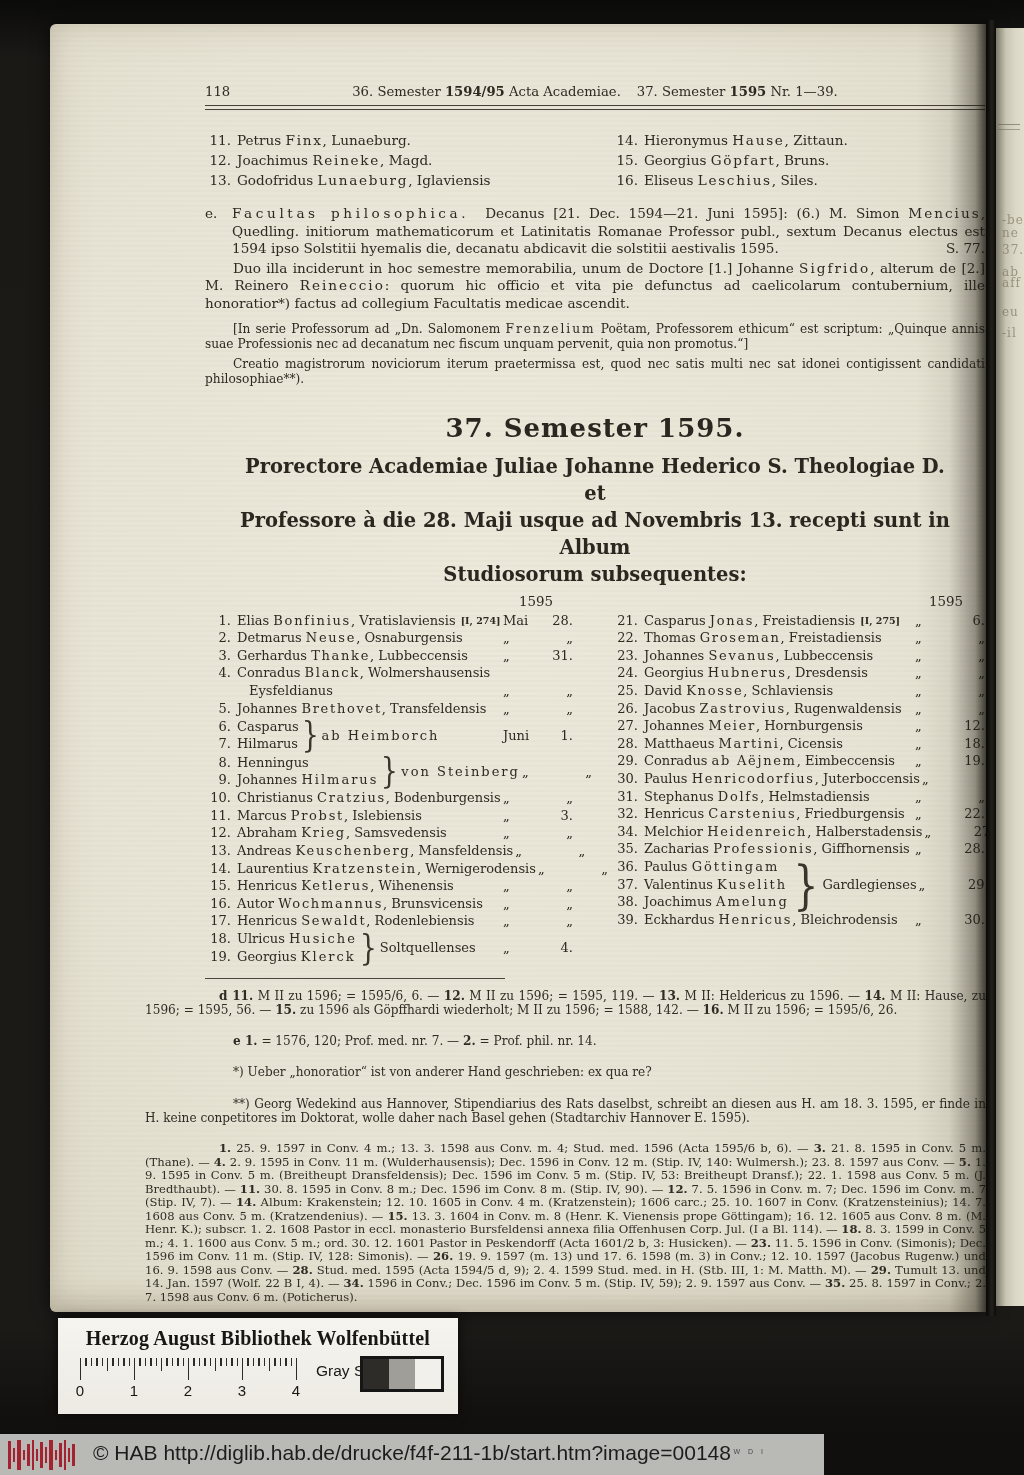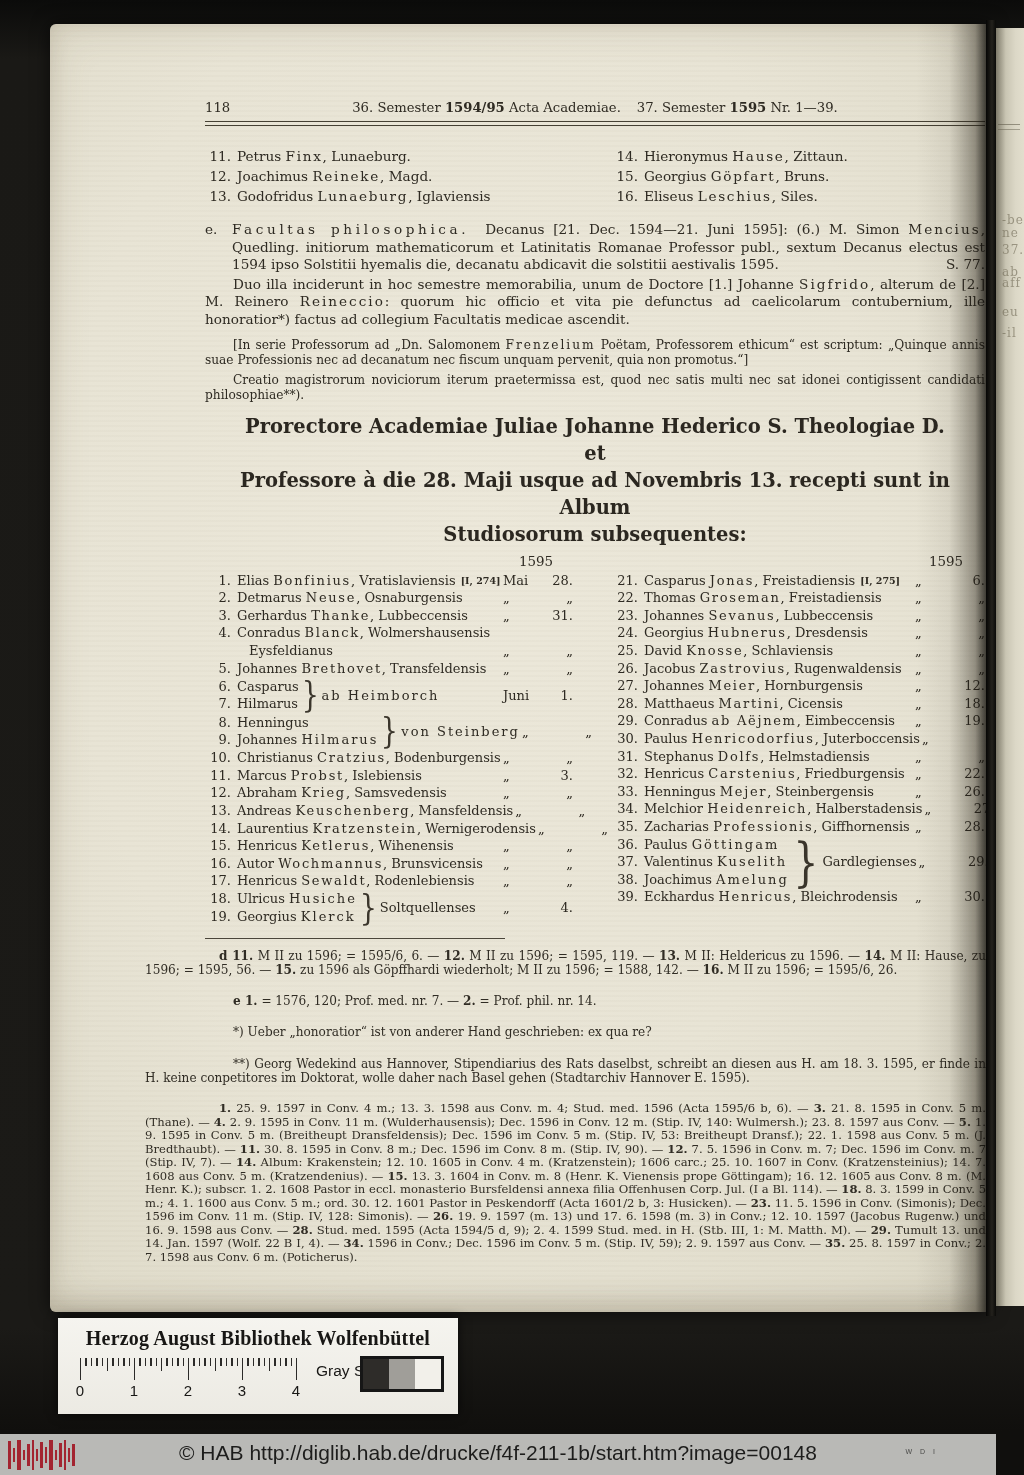--- a/index.html
+++ b/index.html
@@ -21,21 +21,21 @@
     background:repeating-linear-gradient(0deg, rgba(130,118,92,.03) 0 2px, rgba(0,0,0,0) 2px 5px);}
   .crease{position:absolute;left:986px;top:20px;width:10px;height:1296px;
     background:linear-gradient(90deg,#060605,#23211c 60%,#0a0a08);}
   .adjacent{position:absolute;left:996px;top:28px;width:28px;height:1278px;
     background:linear-gradient(90deg,#7e7a6a 0%,#c9c5b3 35%,#dcd8c7 70%,#e2decd 100%);}
   .adjacent .frag{position:absolute;left:6px;color:rgba(110,104,84,.6);font-size:12px;
     filter:blur(.5px);letter-spacing:1px;}
   .adjacent .adj-rule{position:absolute;left:2px;top:96px;width:22px;height:4px;
     border-top:1px solid rgba(90,85,68,.55);border-bottom:1px solid rgba(90,85,68,.45);}
   
-  .content{position:absolute;left:155px;top:0;width:780px;padding-top:76px;
+  .content{position:absolute;left:155px;top:0;width:780px;padding-top:60px;
     color:#2e2a22;font-size:13.6px;}
   .header-row{display:flex;align-items:baseline;font-size:13.2px;}
   .pageno{width:60px;}
   .running-head{flex:1;text-align:center;}
   .spacer{width:60px;}
   .double-rule{height:3px;margin-top:6px;border-top:1.6px solid #464134;border-bottom:1px solid #464134;}
   .b{font-weight:bold;}
   .sp{letter-spacing:2px;}
   .sp2{letter-spacing:3.6px;}
   .gap{display:inline-block;width:16px;}
@@ -95,21 +95,21 @@
   .ruler .tick{position:absolute;top:0;width:1.4px;background:#2c2b29;}
   .ruler-nums{position:absolute;left:22px;top:64px;width:218px;height:20px;
     font-family:"Liberation Sans",sans-serif;font-size:15px;}
   .ruler-nums span{position:absolute;top:0;transform:translateX(-50%);}
   .grayscale-label{position:absolute;left:258px;top:44px;font-family:"Liberation Sans",sans-serif;
     font-size:15.5px;}
   .swatches{position:absolute;right:14px;top:38px;display:flex;border:3px solid #161616;
     background:#fff;}
   .swatch{width:26px;height:30px;}
   
-  .bottom-bar{position:absolute;left:0;top:1434px;width:996px;height:41px;background:#b9b9b6;}
+  .bottom-bar{position:absolute;left:0;top:1434px;width:824px;height:41px;background:#b9b9b6;}
   .copy{position:absolute;left:0;top:7px;width:100%;text-align:center;
     font-family:"Liberation Sans",sans-serif;font-size:21px;color:#1d1d1c;}
   .edge-mark{position:absolute;right:58px;top:14px;font-family:"Liberation Sans",sans-serif;
     font-size:7px;letter-spacing:3px;color:#4a4a48;}
   .barcode{position:absolute;left:8px;top:3px;height:35px;display:flex;align-items:center;gap:2px;}
   .barcode i{display:block;background:#a32430;}
 </style>
 </head>
 <body>
 
@@ -158,20 +158,21 @@
 
       <div class="para para-e">
         <span class="e-label">e.</span>
         <span><span class="sp2">Facultas philosophica.</span><span class="gap"></span><span class="t">Decanus [21. Dec. 1594—21. Juni 1595]: (6.) M. Simon </span><span class="sp">Mencius</span><span class="t">, Quedling. initiorum mathematicorum et Latinitatis Romanae Professor publ., sextum Decanus electus est 1594 ipso Solstitii hyemalis die, decanatu abdicavit die solstitii aestivalis 1595.</span></span>
         <span class="pageref">S. 77.</span>
       </div>
       <div class="para indent"><span class="t">Duo illa inciderunt in hoc semestre memorabilia, unum de Doctore [1.] Johanne </span><span class="sp">Sigfrido</span><span class="t">, alterum de [2.] M. Reinero </span><span class="sp">Reineccio</span><span class="t">: quorum hic officio et vita pie defunctus ad caelicolarum contubernium, ille honoratior*) factus ad collegium Facultatis medicae ascendit.</span></div>
       <div class="para small indent" style="margin-top:9px"><span class="t">[In serie Professorum ad „Dn. Salomonem </span><span class="sp">Frenzelium</span><span class="t"> Poëtam, Professorem ethicum“ est scriptum: „Quinque annis suae Professionis nec ad decanatum nec fiscum unquam pervenit, quia non promotus.“]</span></div>
       <div class="para small indent" style="margin-top:5px"><span class="t">Creatio magistrorum noviciorum iterum praetermissa est, quod nec satis multi nec sat idonei contigissent candidati philosophiae**).</span></div>
 
+      <h1 class="sem-title">37. Semester 1595.</h1>
       <div class="sem-sub">Prorectore Academiae Juliae Johanne Hederico S. Theologiae D. et
 Professore à die 28. Maji usque ad Novembris 13. recepti sunt in Album
 Studiosorum subsequentes:</div>
 
       <div class="year-row">
         <span class="yl">1595</span>
         <span class="yr">1595</span>
       </div>
 
       <div class="register">
@@ -427,28 +428,20 @@
                 <span class="rm">„</span>
                 <span class="rd">„</span>
               </span>
             </div>
             <div class="reg-row">
               <span class="rnum">32.</span>
               <span class="rbody">Henricus <span class="sp">Carstenius</span>, Friedburgensis</span>
               <span class="rdate">
                 <span class="rm">„</span>
                 <span class="rd">22.</span>
-              </span>
-            </div>
-            <div class="reg-row">
-              <span class="rnum">33.</span>
-              <span class="rbody">Henningus <span class="sp">Mejer</span>, Steinbergensis</span>
-              <span class="rdate">
-                <span class="rm">„</span>
-                <span class="rd">26.</span>
               </span>
             </div>
             <div class="reg-row">
               <span class="rnum">34.</span>
               <span class="rbody">Melchior <span class="sp">Heidenreich</span>, Halberstadensis</span>
               <span class="rdate">
                 <span class="rm">„</span>
                 <span class="rd">27.</span>
               </span>
             </div>

